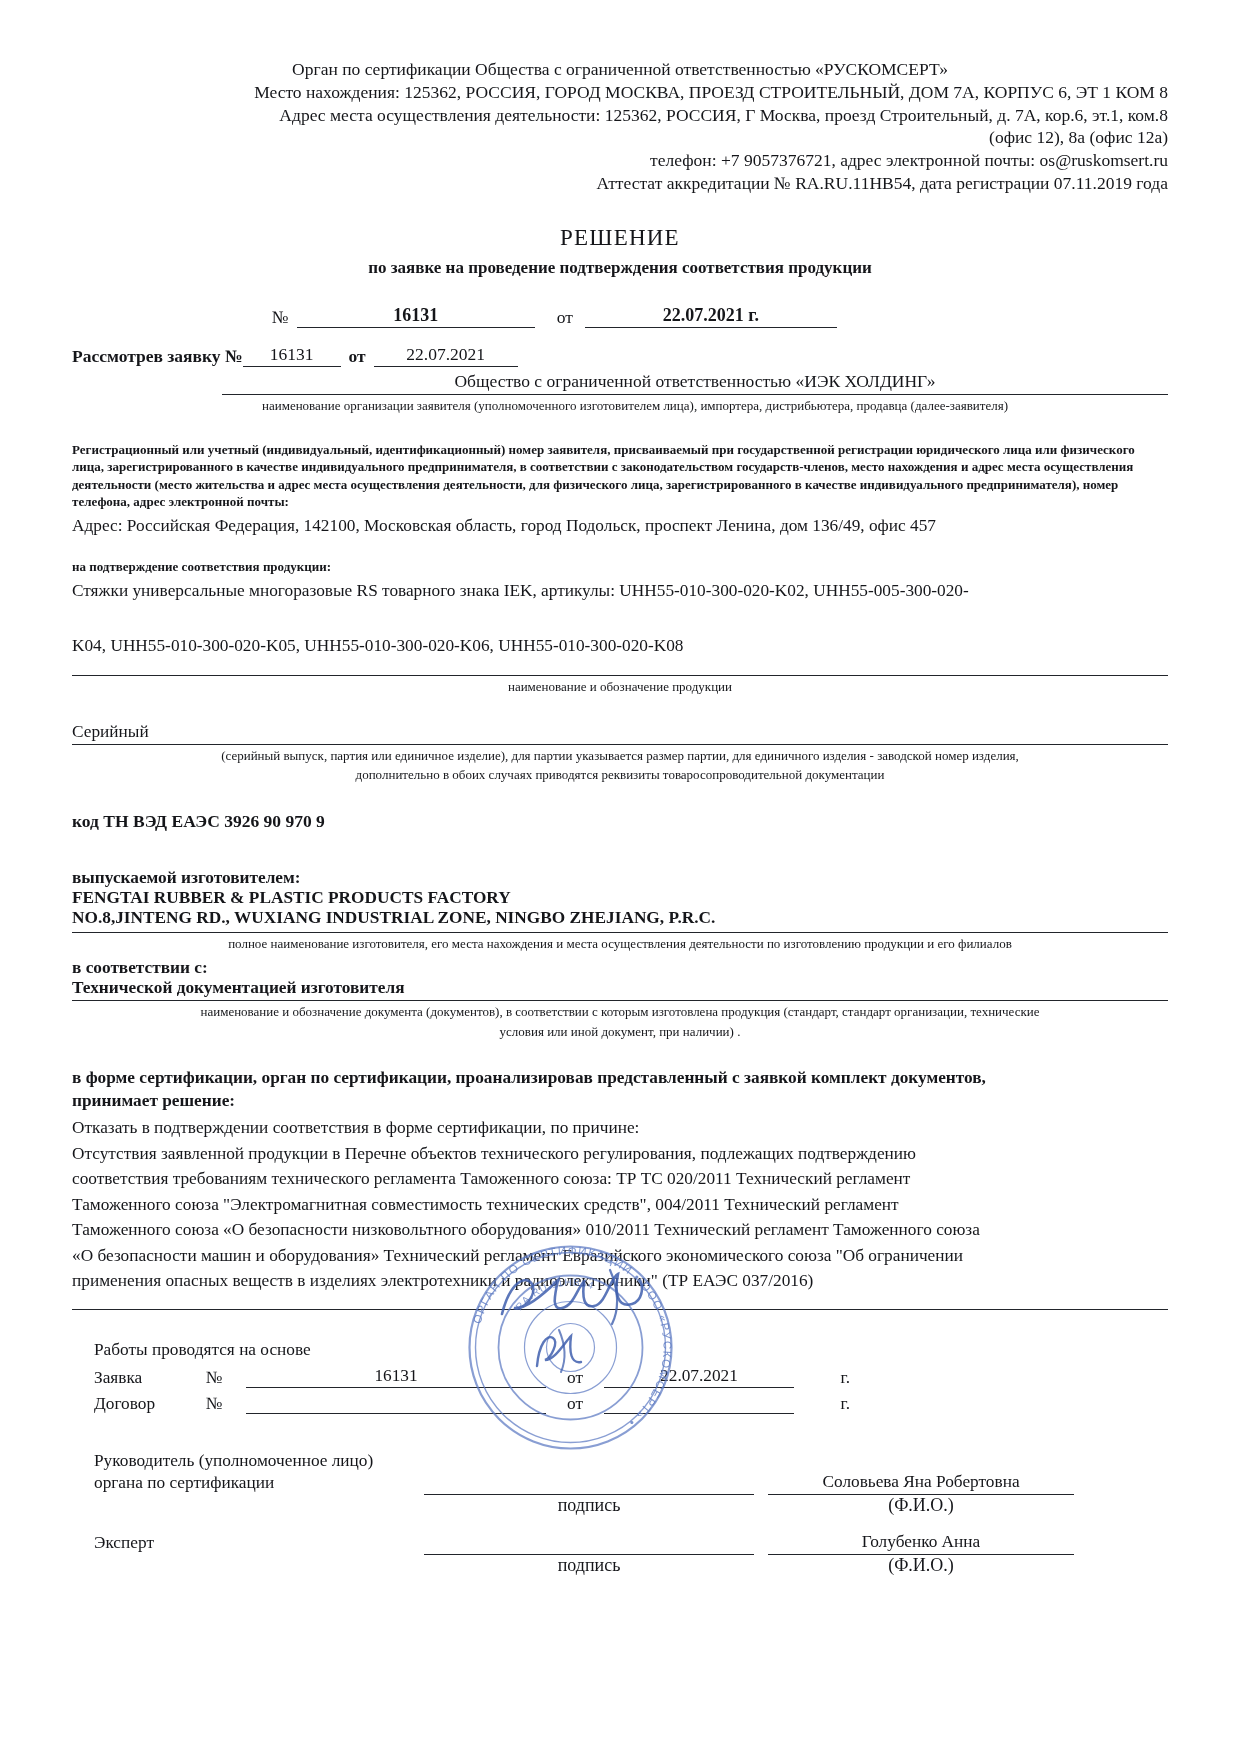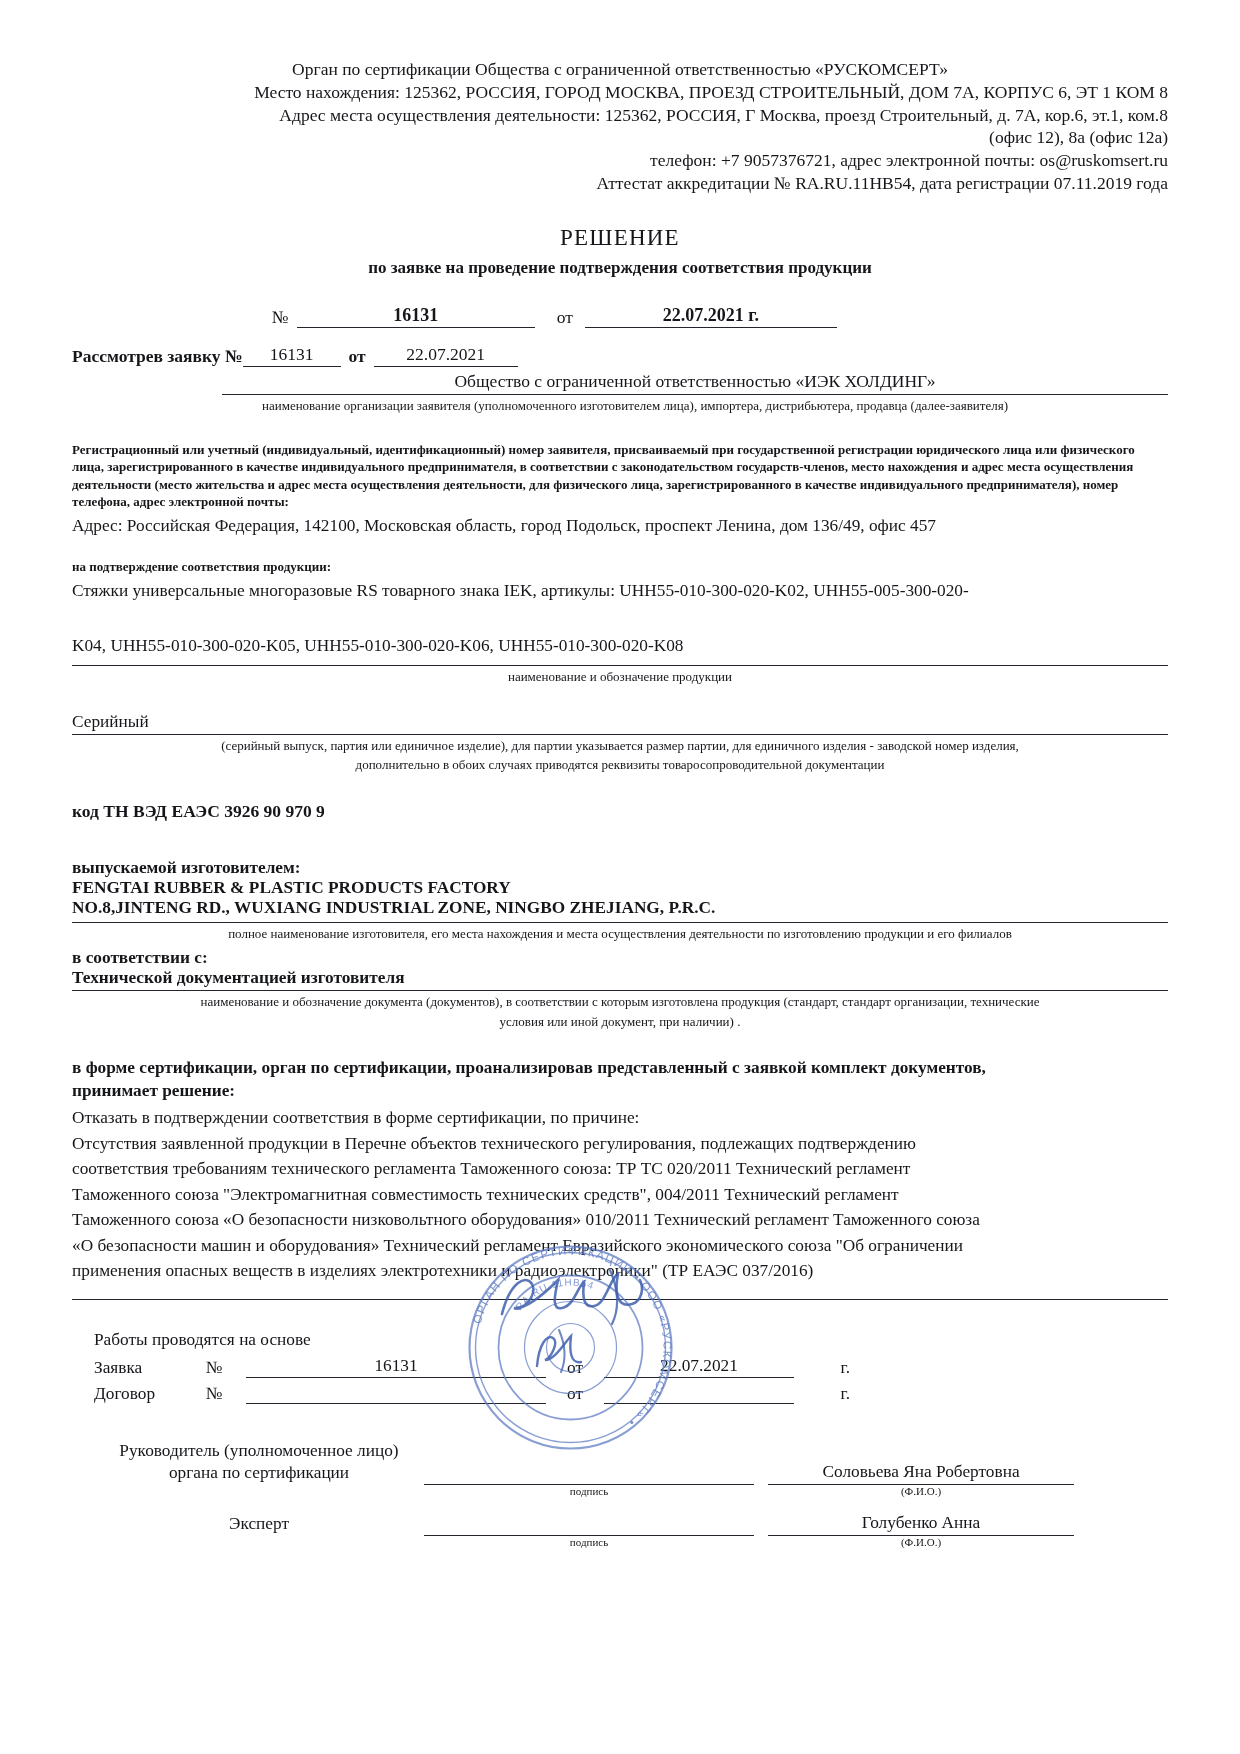--- a/index.html
+++ b/index.html
@@ -114,21 +114,21 @@
   }
   .plain {
     font-size: 17.3px;
     line-height: 1.34;
     margin-top: 4px;
   }
   .mt18 { margin-top: 20px; }
 
   .underline-block {
     border-bottom: 1px solid #22252b;
-    padding-bottom: 8px;
+    padding-bottom: 18px;
     margin-top: 32px;
   }
 
   .serial {
     font-size: 17.3px;
     border-bottom: 1px solid #22252b;
     padding-bottom: 2px;
     margin-top: 26px;
   }
 
@@ -176,36 +176,36 @@
   .wrow .w-g { width: 44px; text-align: right; padding-left: 12px; }
 
   
   .sig {
     margin-top: 36px;
     margin-left: 22px;
     font-size: 17.3px;
     position: relative;
   }
   .sigrow { display: flex; align-items: flex-end; }
-  .sigrow .role { width: 330px; line-height: 1.3; text-align: center; }
+  .sigrow .role { width: 330px; line-height: 1.3; }
   .sigrow .line {
     border-bottom: 1px solid #22252b;
     width: 330px;
     height: 20px;
   }
   .sigrow .gap { width: 14px; }
   .sigrow .name {
     border-bottom: 1px solid #22252b;
     width: 306px;
     text-align: center;
     padding-bottom: 2px;
   }
   .subcap {
     display: flex;
-    font-size: 11px;
+    font-size: 18px;
   }
   .subcap .s1 { width: 330px; }
   .subcap .s2 { width: 330px; text-align: center; }
   .subcap .s3 { width: 14px; }
   .subcap .s4 { width: 306px; text-align: center; }
 
   .sig2 { margin-top: 16px; }
 
   
   .stamp {

